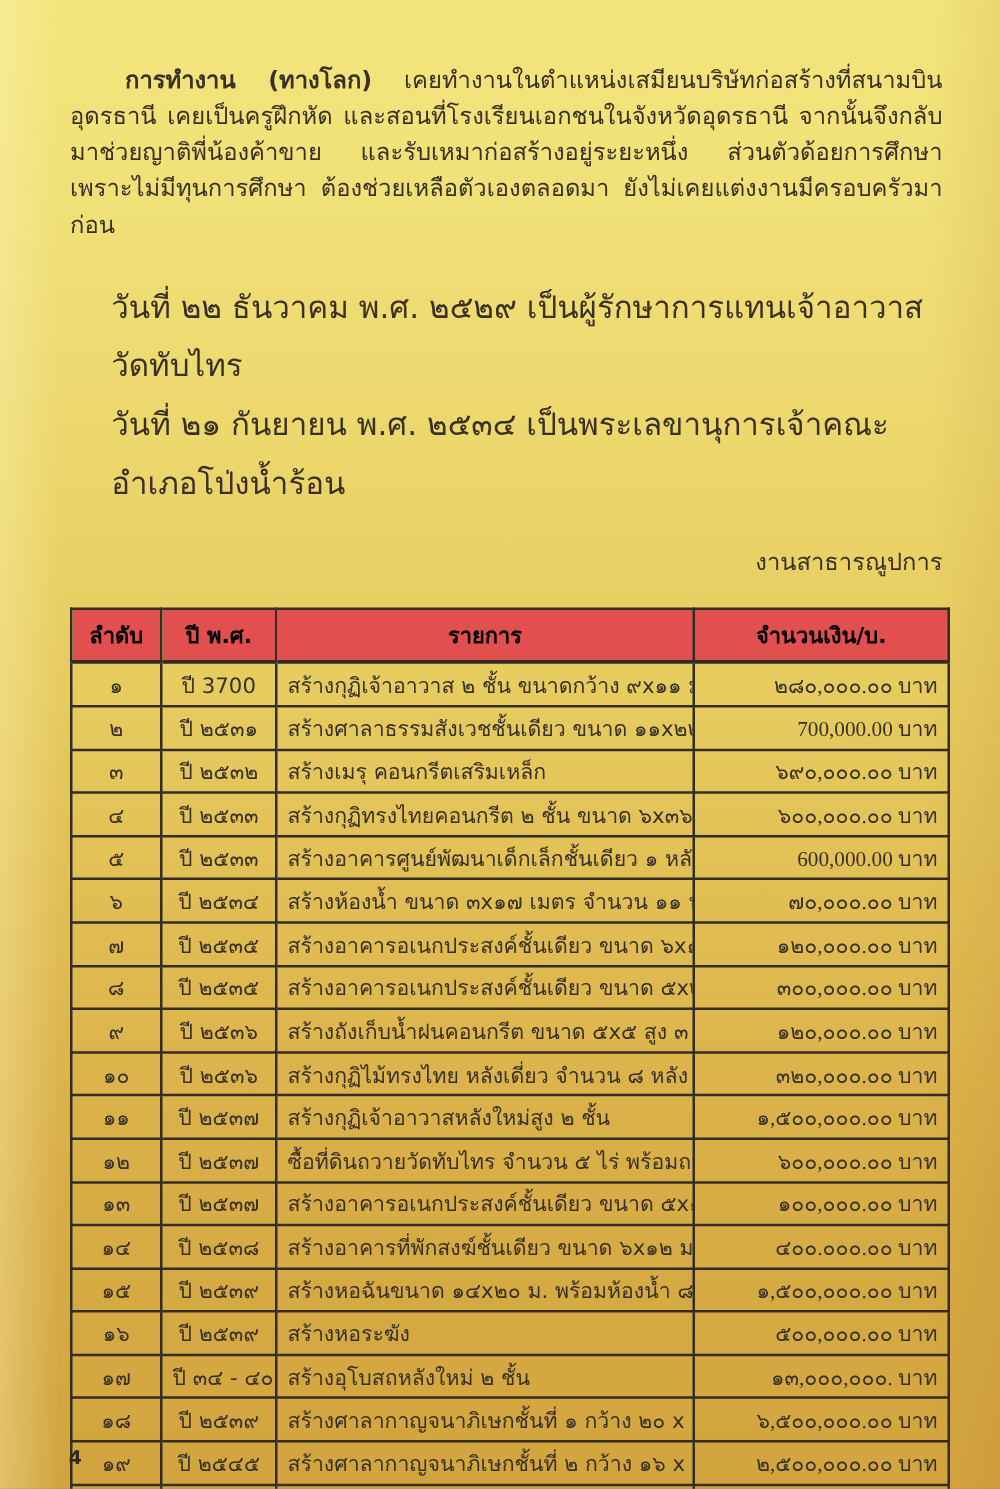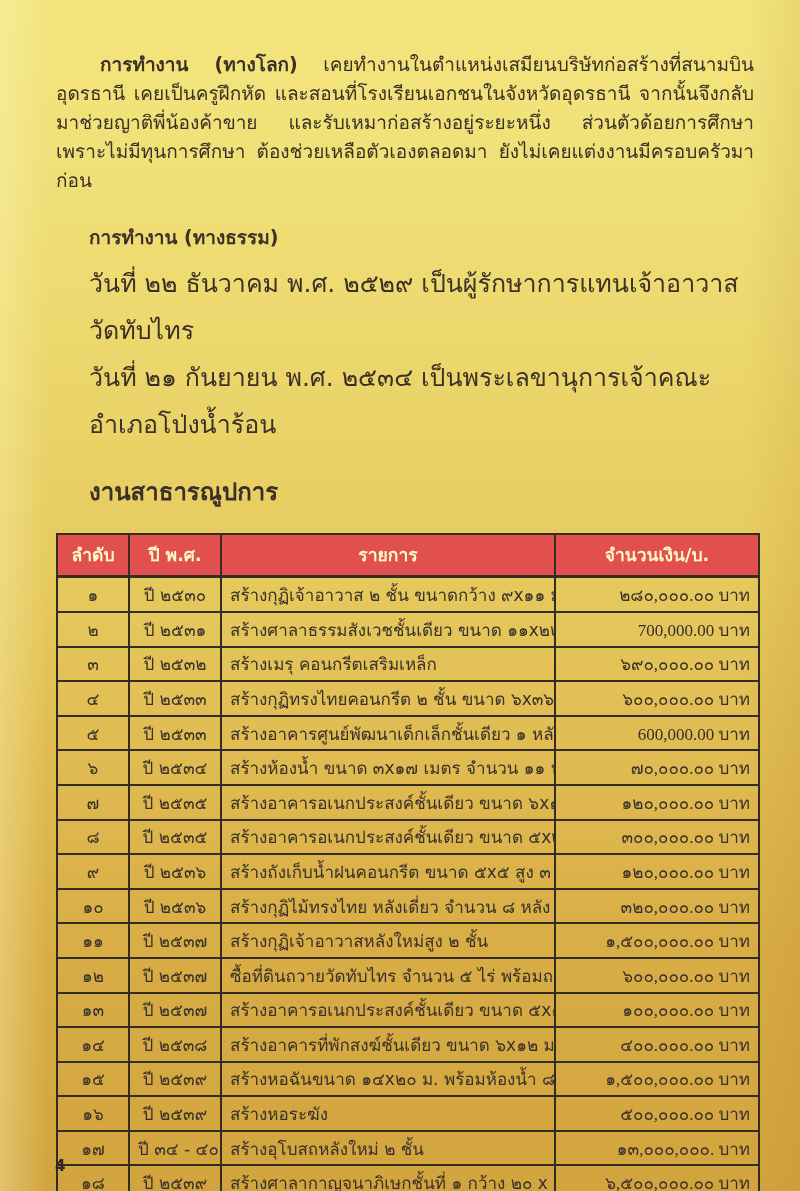--- a/index.html
+++ b/index.html
@@ -45,22 +45,23 @@
     font-size: 19px;
     margin-bottom: 8px;
   }
   .dharma-line {
     font-size: 25px;
     line-height: 1.88;
   }
   .section-title {
     margin-top: 24px;
     margin-left: 33px;
-    font-weight: bold;
-    font-size: 24px;
+    font-weight: normal;
+    font-size: 19px;
+    text-align: right;
   }
   table.works-table {
     margin-top: 22px;
     border-collapse: collapse;
     width: 702px;
     table-layout: fixed;
     font-size: 17px;
     color: #38302a;
   }
   .works-table col.col-no     { width: 72px; }
@@ -74,21 +75,21 @@
     vertical-align: middle;
     overflow: hidden;
     white-space: nowrap;
   }
   .works-table thead th {
     background: #e14f4f;
     height: 36px;
     font-weight: bold;
     font-size: 17.5px;
     text-align: center;
-    color: #fef9c3;
+    color: #000000;
     border-bottom: 3px solid #322c24;
   }
   .works-table tbody td {
     height: 28.6px;
   }
   .c-no   { text-align: center; }
   .c-year { text-align: center; }
   .c-item { text-align: left; padding-left: 10px; }
   .c-amount { text-align: right; padding-right: 14px; font-family: Liberation Serif, serif; }
   .page-number {
@@ -102,21 +103,20 @@
 </style>
 </head>
 <body>
 
 <div class="page">
   <div class="content">
 
     <p class="worldly-paragraph"><strong>การทำงาน (ทางโลก)</strong> <span>เคยทำงานในตำแหน่งเสมียนบริษัทก่อสร้างที่สนามบินอุดรธานี เคยเป็นครูฝึกหัด และสอนที่โรงเรียนเอกชนในจังหวัดอุดรธานี จากนั้นจึงกลับมาช่วยญาติพี่น้องค้าขาย และรับเหมาก่อสร้างอยู่ระยะหนึ่ง ส่วนตัวด้อยการศึกษาเพราะไม่มีทุนการศึกษา ต้องช่วยเหลือตัวเองตลอดมา ยังไม่เคยแต่งงานมีครอบครัวมาก่อน</span></p>
 
     <div class="dharma-section">
-      <div class="dharma-heading">การทำงาน (ทางธรรม)</div>
       <div class="dharma-line">วันที่ ๒๒ ธันวาคม พ.ศ. ๒๕๒๙ เป็นผู้รักษาการแทนเจ้าอาวาสวัดทับไทร</div>
       <div class="dharma-line">วันที่ ๒๑ กันยายน พ.ศ. ๒๕๓๔ เป็นพระเลขานุการเจ้าคณะอำเภอโป่งน้ำร้อน</div>
     </div>
 
     <div class="section-title">งานสาธารณูปการ</div>
 
     <table class="works-table">
       <colgroup>
         <col class="col-no">
         <col class="col-year">
@@ -127,21 +127,21 @@
         <tr>
           <th>ลำดับ</th>
           <th>ปี พ.ศ.</th>
           <th>รายการ</th>
           <th>จำนวนเงิน/บ.</th>
         </tr>
       </thead>
       <tbody>
   <tr>
     <td class="c-no">๑</td>
-    <td class="c-year">ปี ๒๕๓๐</td>
+    <td class="c-year">ปี 3700</td>
     <td class="c-item">สร้างกุฏิเจ้าอาวาส ๒ ชั้น ขนาดกว้าง ๙x๑๑ ม.</td>
     <td class="c-amount">๒๘๐,๐๐๐.๐๐ บาท</td>
   </tr>
 
   <tr>
     <td class="c-no">๒</td>
     <td class="c-year">ปี ๒๕๓๑</td>
     <td class="c-item">สร้างศาลาธรรมสังเวชชั้นเดียว ขนาด ๑๑x๒๒ ม.</td>
     <td class="c-amount">700,000.00 บาท</td>
   </tr>

